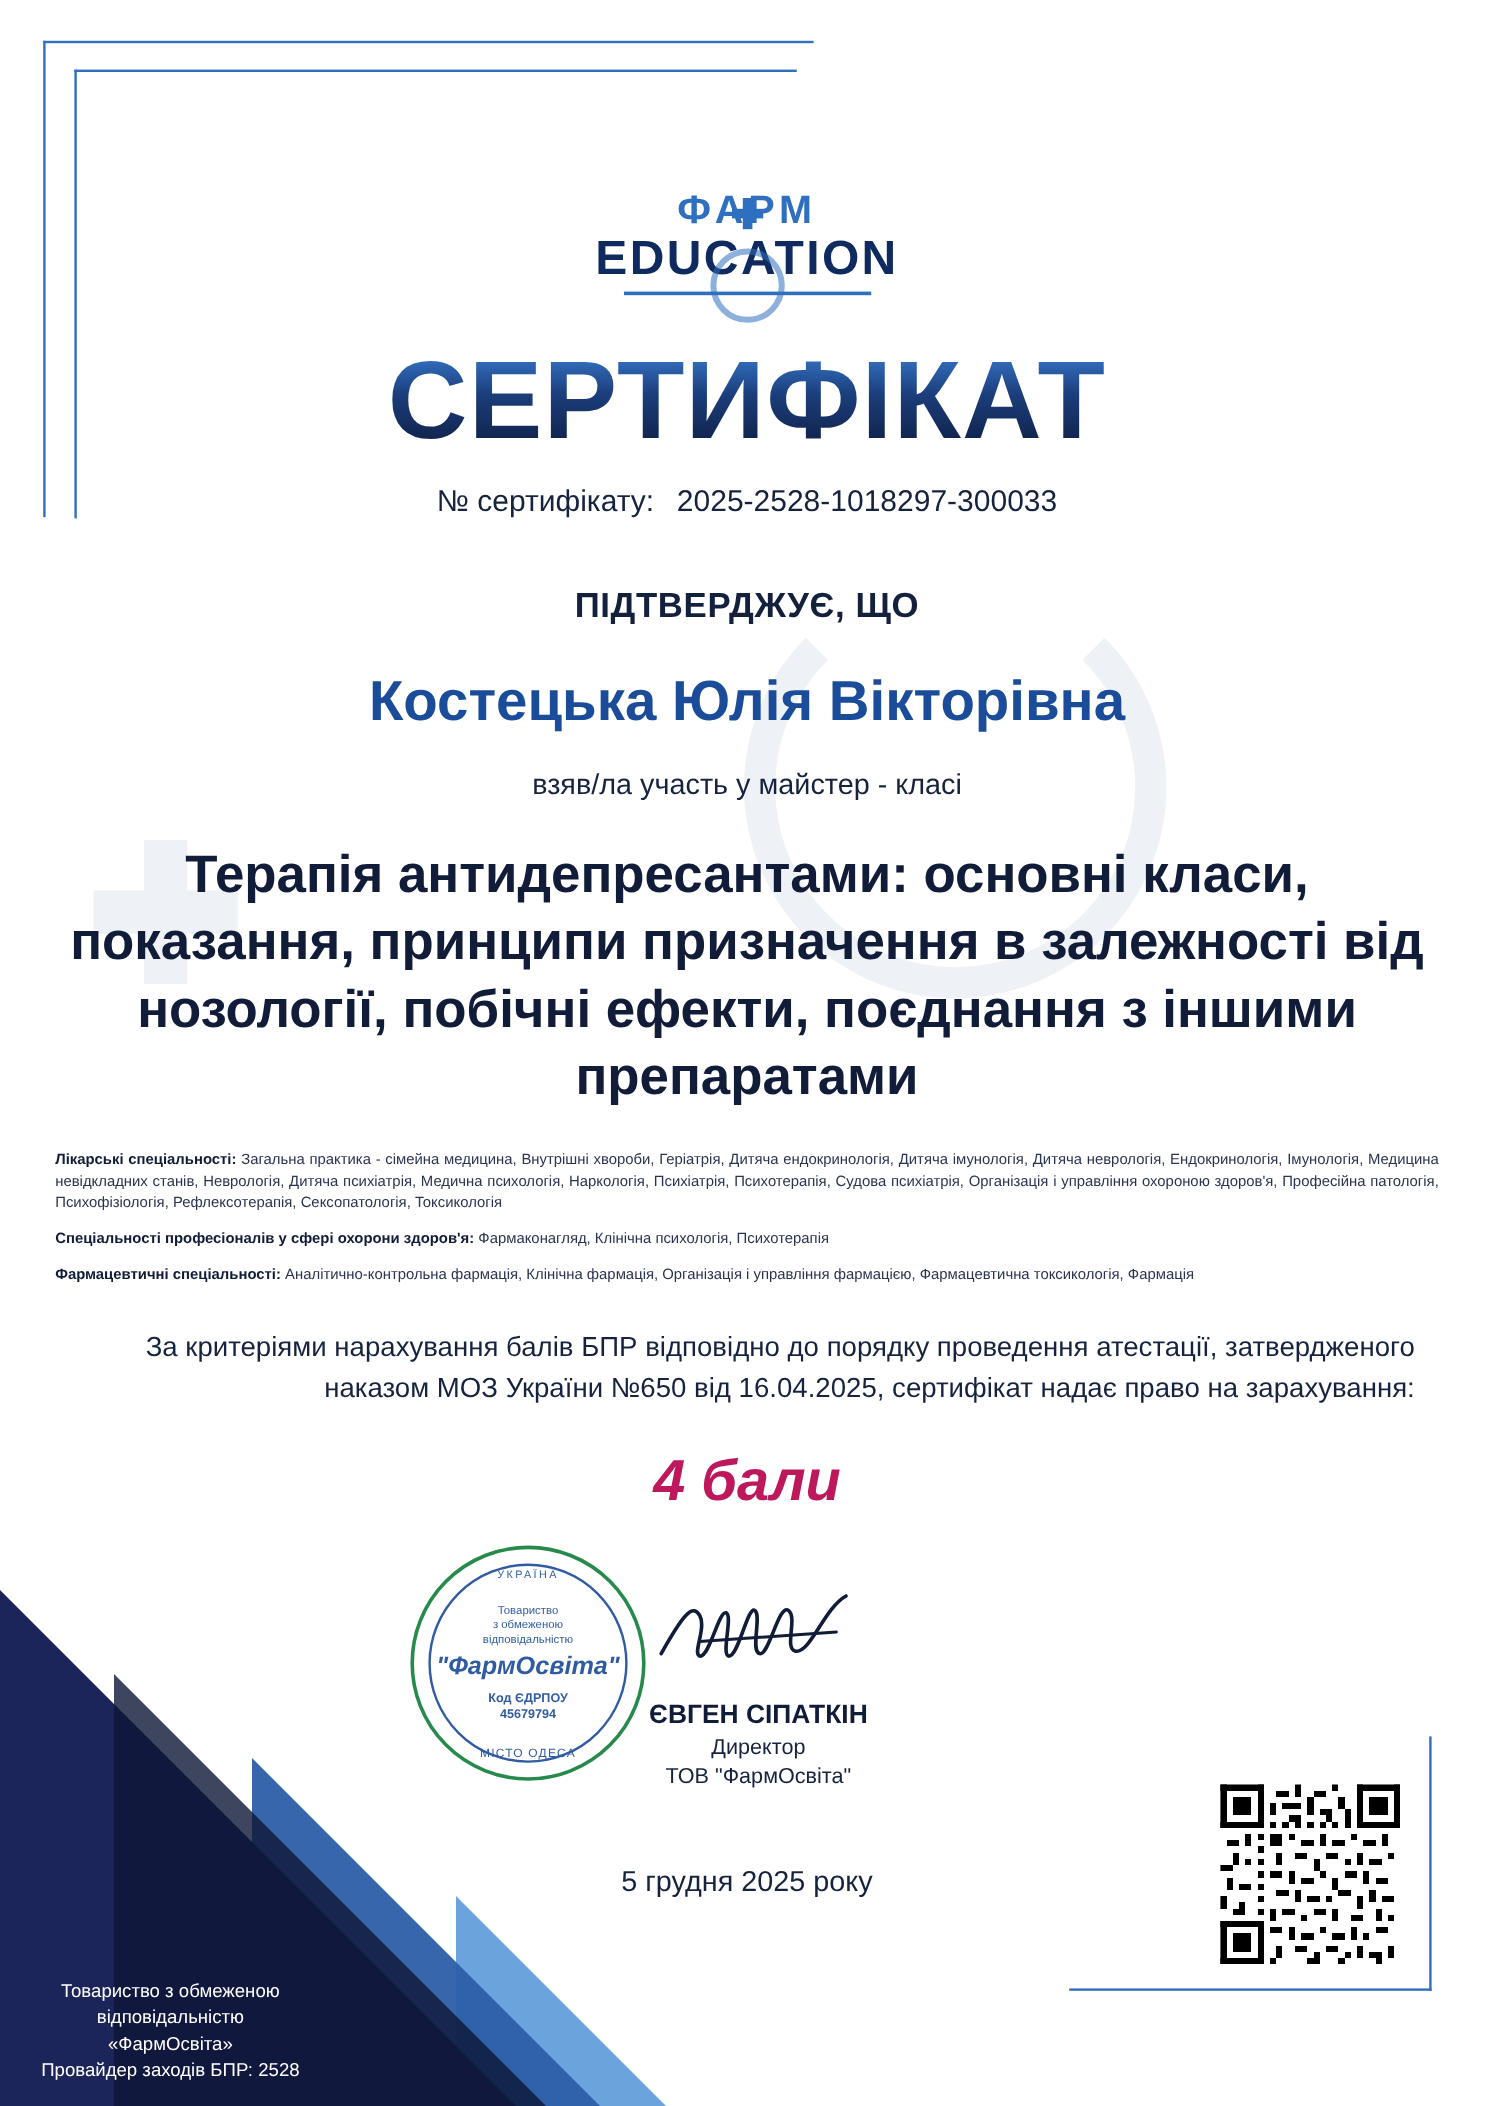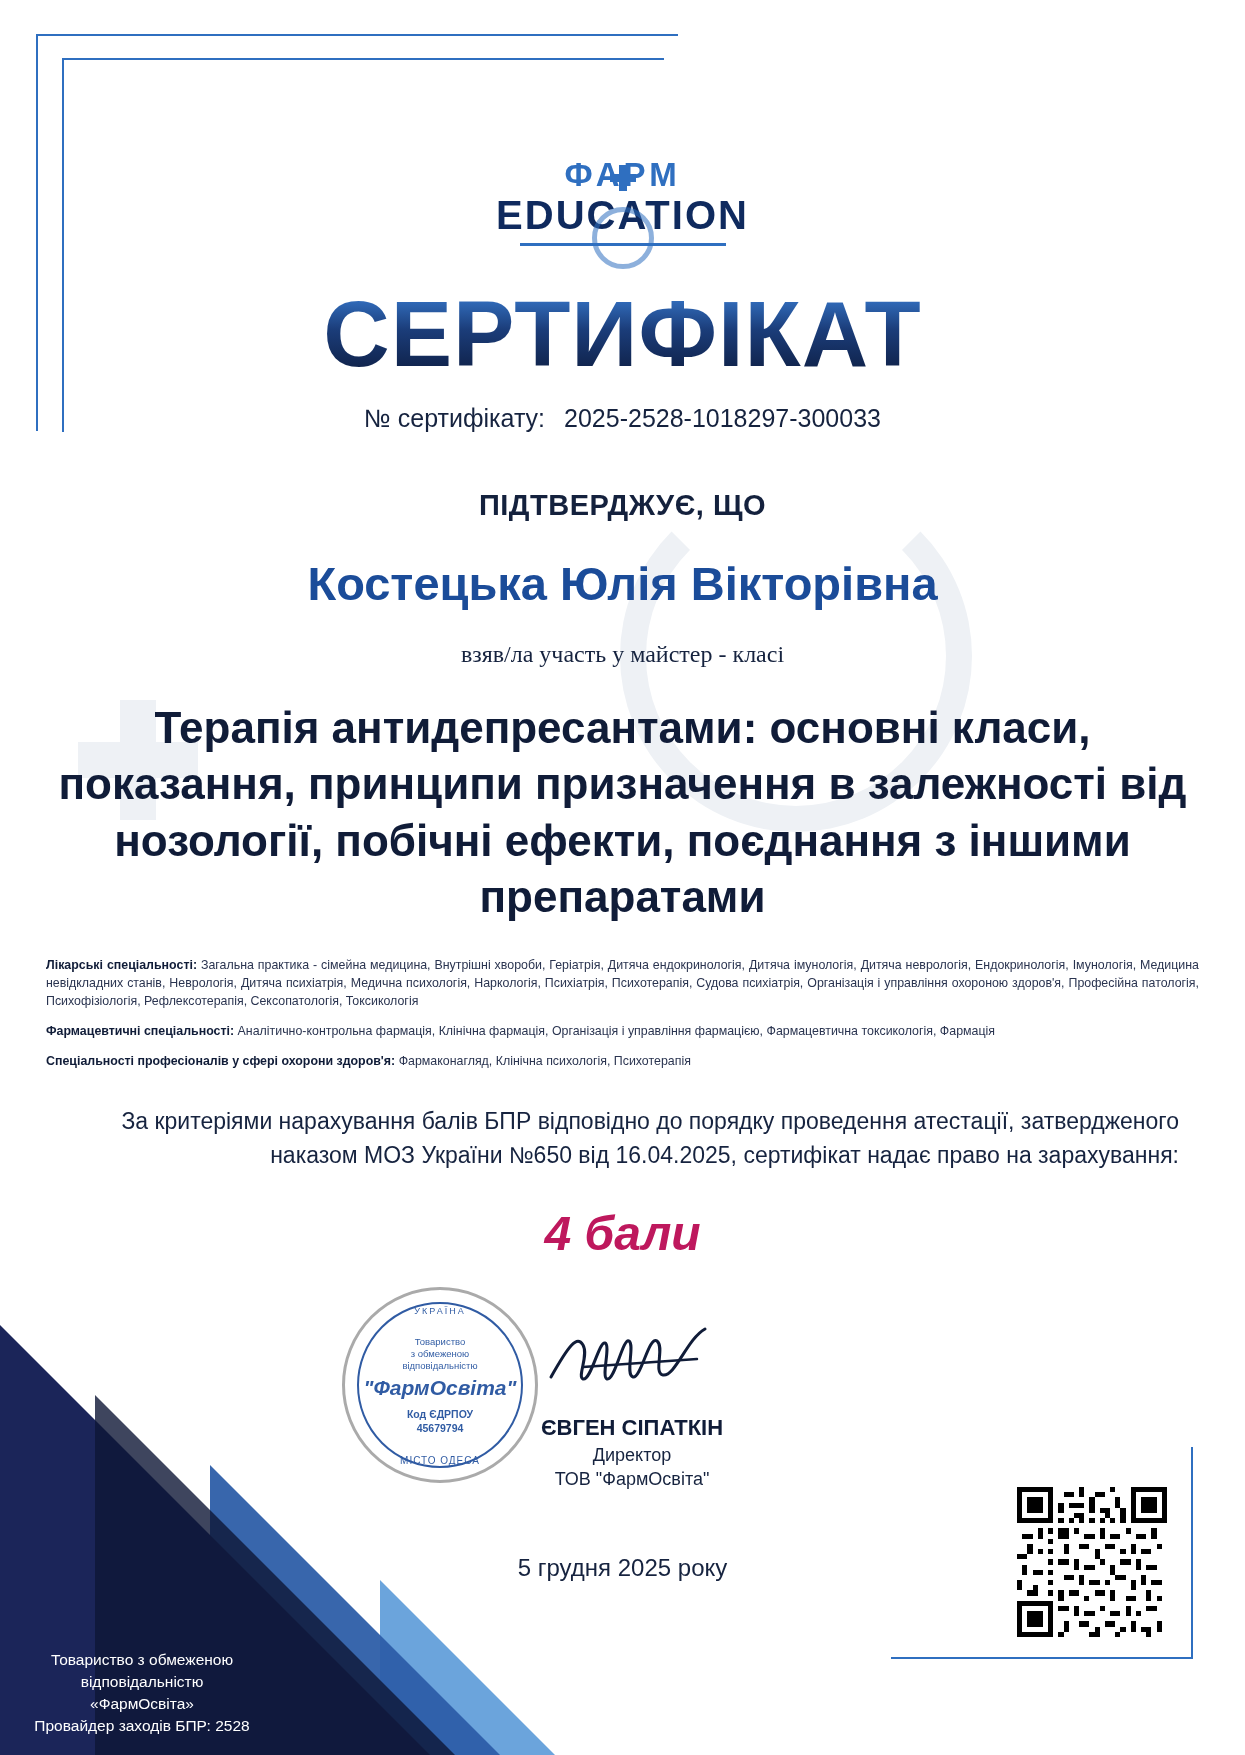--- a/index.html
+++ b/index.html
@@ -226,21 +226,20 @@
     margin-top: 34px;
     font-size: 47px;
     font-weight: bold;
     color: #1b4c99;
   }
 
   .participation {
     margin-top: 30px;
     font-size: 24px;
     color: #16233f;
-    font-family: Liberation Serif, serif;
   }
 
   .course {
     margin-top: 32px;
     font-size: 44px;
     font-weight: bold;
     line-height: 1.28;
     color: #101c38;
     padding: 0 12px;
   }
@@ -279,21 +278,21 @@
     position: relative;
     margin-top: 26px;
     height: 215px;
   }
   .stamp {
     position: absolute;
     left: 300px;
     top: 0;
     width: 190px;
     height: 190px;
-    border: 3px solid #a3a3a3;
+    border: 3px solid #15803d;
     border-radius: 50%;
     color: #1f4e9c;
     opacity: .92;
   }
   .stamp .inner {
     position: absolute;
     left: 12px; top: 12px; right: 12px; bottom: 12px;
     border: 2px solid #1f4e9c;
     border-radius: 50%;
   }
@@ -452,26 +451,26 @@
     <div class="participation">взяв/ла участь у майстер - класі</div>
 
     <div class="course">Терапія антидепресантами: основні класи, показання, принципи призначення в залежності від нозології, побічні ефекти, поєднання з іншими препаратами</div>
 
     <div class="specialties">
       <p>
         <b>Лікарські спеціальності:</b>
         <span>Загальна практика - сімейна медицина, Внутрішні хвороби, Геріатрія, Дитяча ендокринологія, Дитяча імунологія, Дитяча неврологія, Ендокринологія, Імунологія, Медицина невідкладних станів, Неврологія, Дитяча психіатрія, Медична психологія, Наркологія, Психіатрія, Психотерапія, Судова психіатрія, Організація і управління охороною здоров'я, Професійна патологія, Психофізіологія, Рефлексотерапія, Сексопатологія, Токсикологія</span>
       </p>
       <p>
+        <b>Спеціальності професіоналів у сфері охорони здоров'я:</b>
+        <span>Фармаконагляд, Клінічна психологія, Психотерапія</span>
+      </p>
+      <p>
         <b>Фармацевтичні спеціальності:</b>
         <span>Аналітично-контрольна фармація, Клінічна фармація, Організація і управління фармацією, Фармацевтична токсикологія, Фармація</span>
-      </p>
-      <p>
-        <b>Спеціальності професіоналів у сфері охорони здоров'я:</b>
-        <span>Фармаконагляд, Клінічна психологія, Психотерапія</span>
       </p>
     </div>
 
     <div class="criteria">За критеріями нарахування балів БПР відповідно до порядку проведення атестації, затвердженого наказом МОЗ України №650 від 16.04.2025, сертифікат надає право на зарахування:</div>
 
     <div class="points">4 бали</div>
 
     <div class="sign-area">
 
       <div class="stamp">

